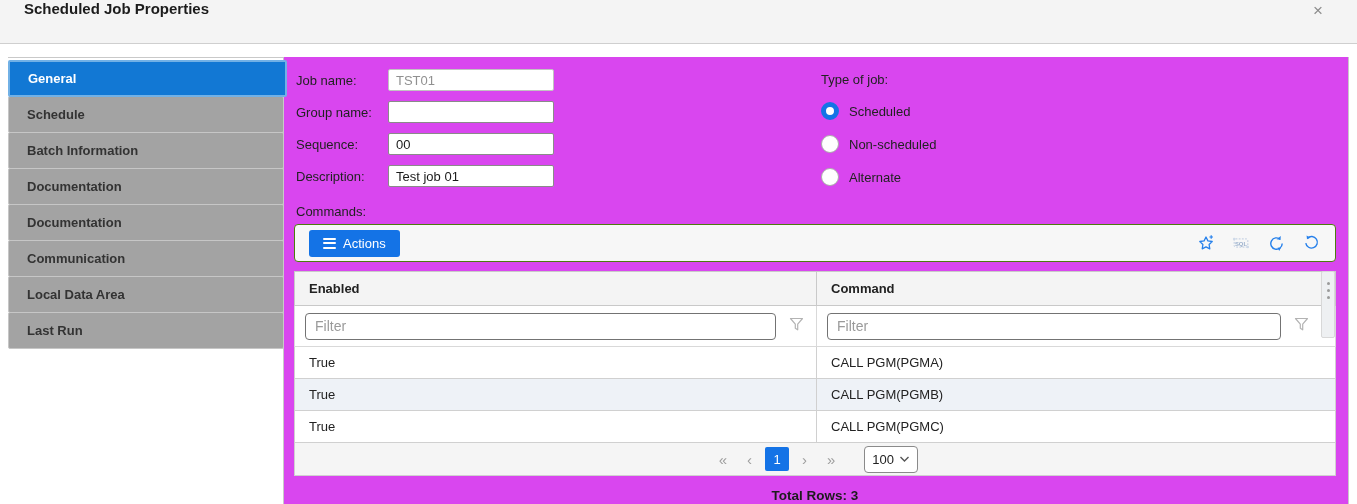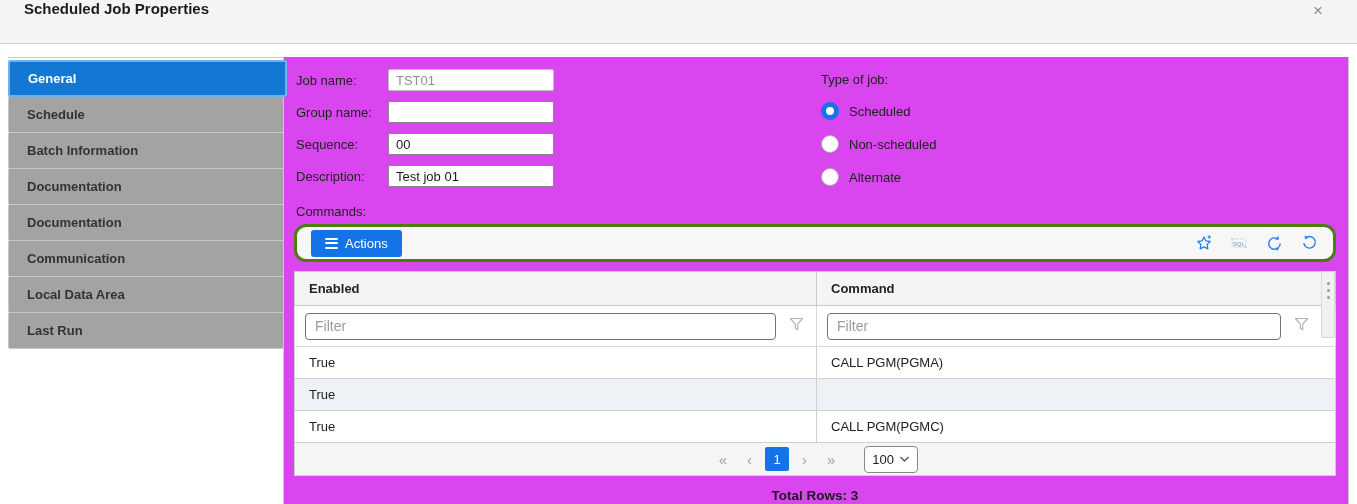--- a/index.html
+++ b/index.html
@@ -37,21 +37,21 @@
   .frow input.disabled { border-color:#c2c2c2; color:#909090; }
 
   .type-job { position:absolute; left:537px; top:15px; font-size:13px; color:#222; }
   .radio-row { display:flex; align-items:center; gap:10px; margin-top:15px; cursor:pointer; }
   .radio { width:18px; height:18px; border-radius:50%; border:1px solid #ababab; background:#fff; flex:none; }
   .radio.selected { border:5px solid #1473e6; }
 
   
   .commands-label { position:absolute; left:12px; top:147px; font-size:13px; color:#222; }
   .toolbar { position:absolute; left:10px; top:167px; width:1042px; height:38px;
-             background:#f7f7f7; border:3px solid #4d7c0f; border-radius:12px;
+             background:#f7f7f7; border:1px solid #4d7c0f; border-radius:4px;
              display:flex; align-items:center; justify-content:space-between; padding:0 14px; }
   .actions-btn { background:#1473e6; border:none; color:#fff; border-radius:3px; height:27px;
                  padding:0 14px; display:flex; align-items:center; gap:7px; font-size:13px;
                  cursor:pointer; font-family:"Liberation Sans", sans-serif; }
   .hamburger { display:inline-flex; flex-direction:column; gap:2.5px; }
   .hamburger i { display:block; width:13px; height:2px; background:#fff; border-radius:1px; }
   .toolbar-icons { display:flex; align-items:center; gap:15px; }
   .tbicon { width:20px; height:20px; display:flex; align-items:center; justify-content:center; cursor:pointer; }
 
   
@@ -231,20 +231,21 @@
           <i></i>
         </div>
     </div>
 
     <div class="g-row">
       <div class="c1">True</div>
       <div class="c2">CALL PGM(PGMA)</div>
     </div>
     <div class="g-row alt">
       <div class="c1">True</div>
+      <div class="c2">CALL PGM(PGMB)</div>
     </div>
     <div class="g-row">
       <div class="c1">True</div>
       <div class="c2">CALL PGM(PGMC)</div>
     </div>
 
     <div class="g-pager">
       <span class="pg-arrow">«</span>
       <span class="pg-arrow">‹</span>
       <span class="pg-current">1</span>

